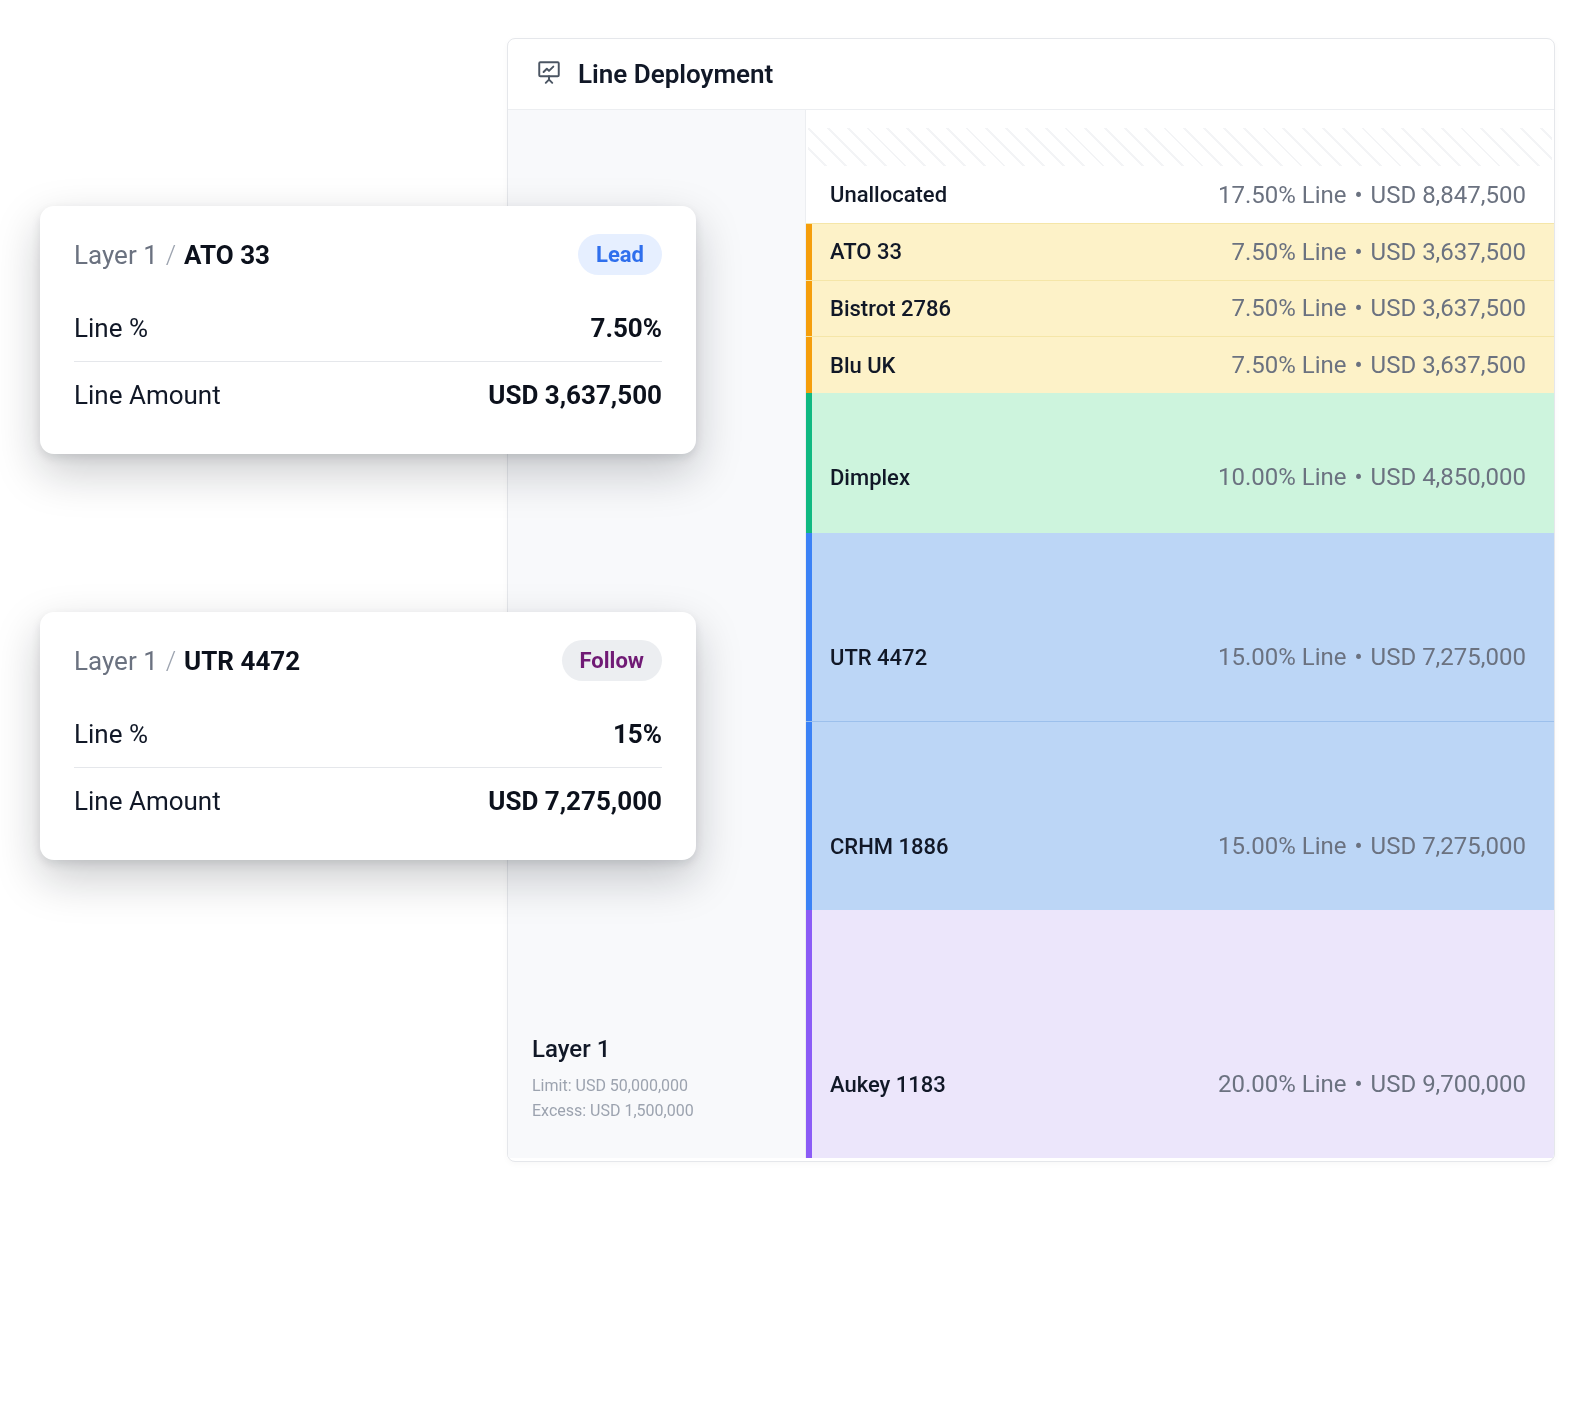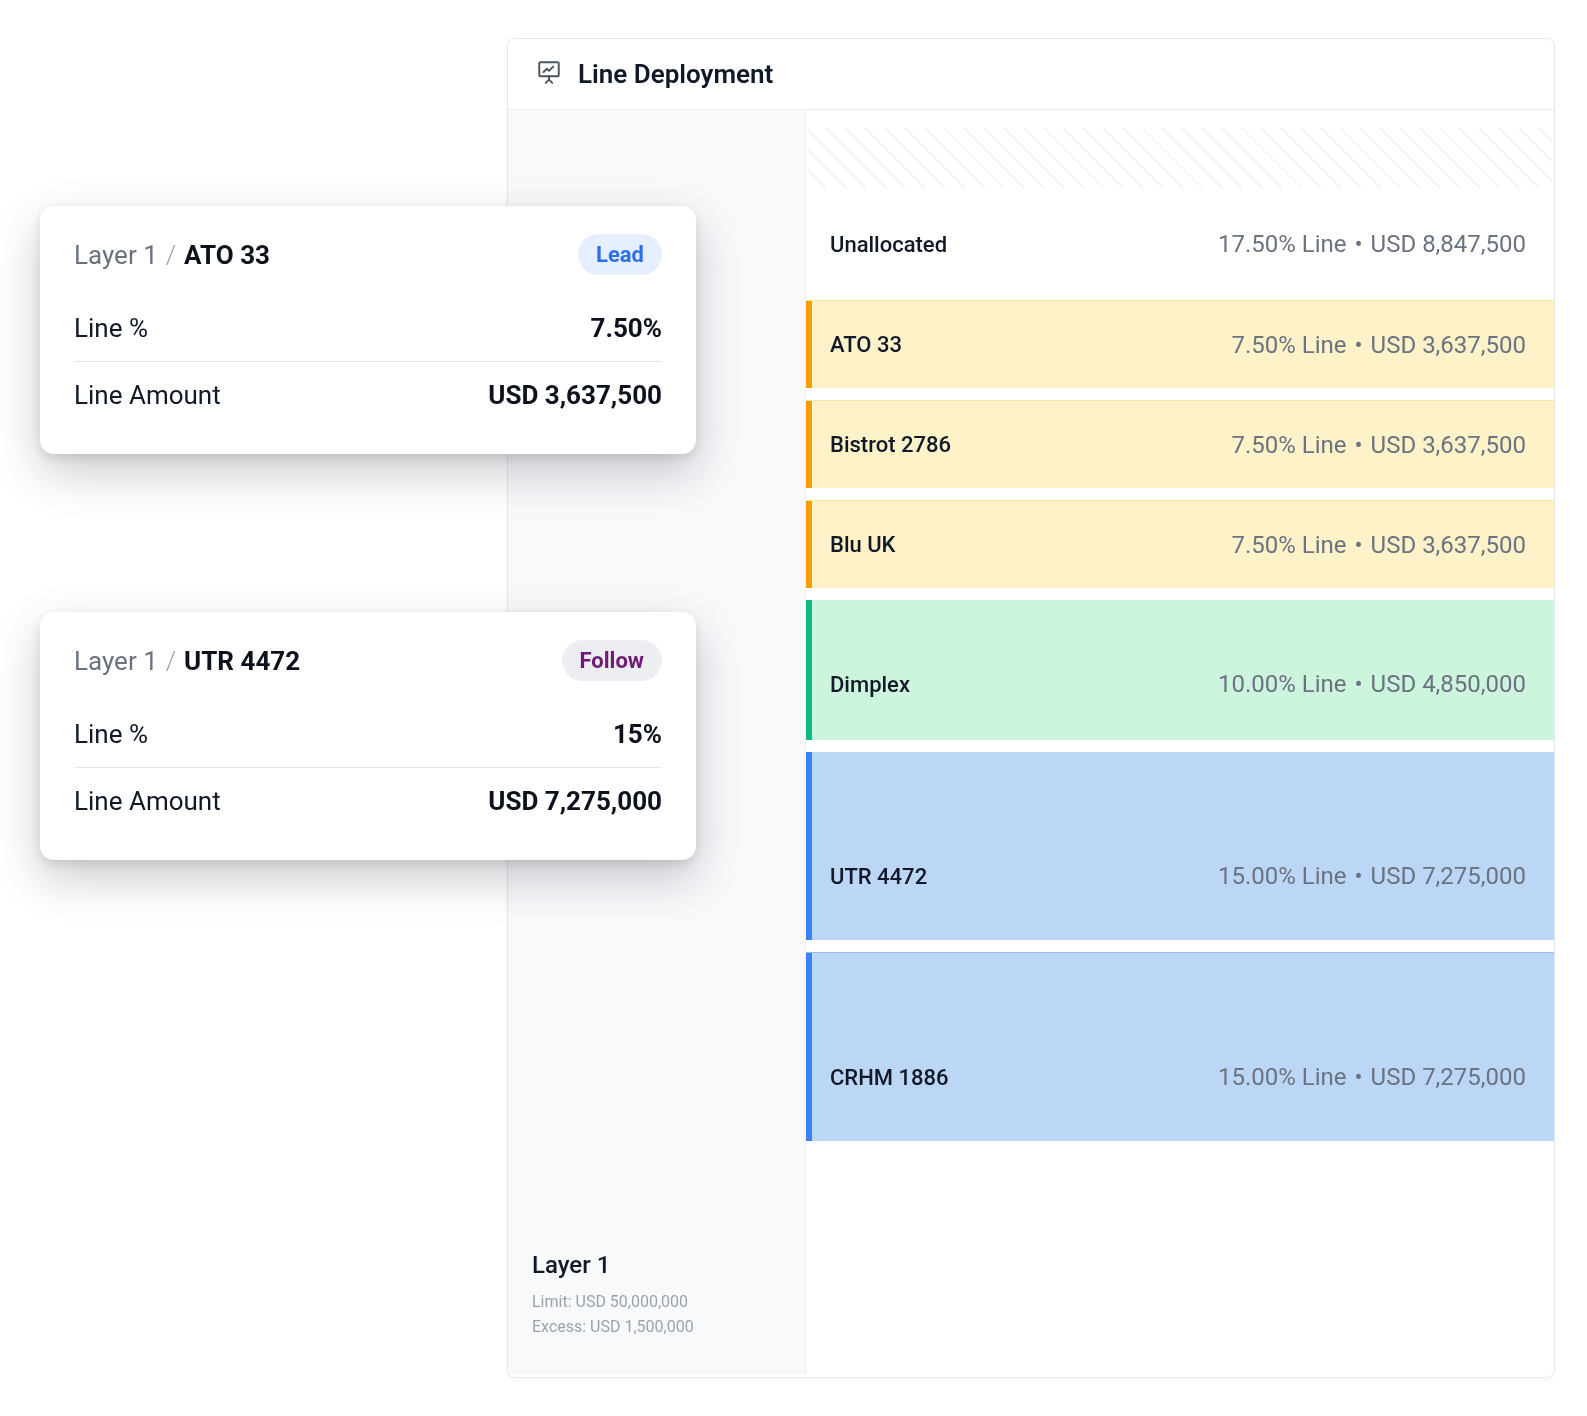--- a/index.html
+++ b/index.html
@@ -11,21 +11,21 @@
     position: relative;
     padding: 40px;
   }
 
   
   .panel {
     position: absolute;
     top: 38px;
     left: 507px;
     width: 1048px;
-    height: 1340px;
+    height: 1124px;
     background: #ffffff;
     border: 1px solid #e5e7eb;
     border-radius: 8px;
     overflow: hidden;
     box-shadow: 0 2px 6px rgba(0,0,0,0.03);
   }
   .panel-header {
     display: flex;
     align-items: center;
     gap: 16px;
@@ -64,21 +64,20 @@
     color: #9ca3af;
     line-height: 1.6;
   }
 
   
   .alloc-col {
     flex: 1;
     display: flex;
     flex-direction: column;
     padding-top: 18px;
-    gap: 12px;
   }
   .unalloc-hatch {
     height: 60px;
     margin: 0 2px 0 2px;
     background: repeating-linear-gradient(
       45deg,
       #ffffff 0 12px,
       #f3f4f6 12px 14px
     );
   }
@@ -247,20 +246,27 @@
       </div>
 
       <div class="alloc-row row-blue row-blue-2">
         <span class="stripe"></span>
         <span class="alloc-name">CRHM 1886</span>
         <span class="alloc-stats">
           <span>15.00% Line</span><span class="dot">•</span><span>USD 7,275,000</span>
         </span>
       </div>
 
+      <div class="alloc-row row-purple">
+        <span class="stripe"></span>
+        <span class="alloc-name">Aukey 1183</span>
+        <span class="alloc-stats">
+          <span>20.00% Line</span><span class="dot">•</span><span>USD 9,700,000</span>
+        </span>
+      </div>
     </div>
   </div>
 </div>
 
 <div class="card card-1">
   <div class="card-top">
     <div class="crumb">
       <span class="muted">Layer 1</span>
       <span class="slash">/</span>
       <span class="bold">ATO 33</span>

